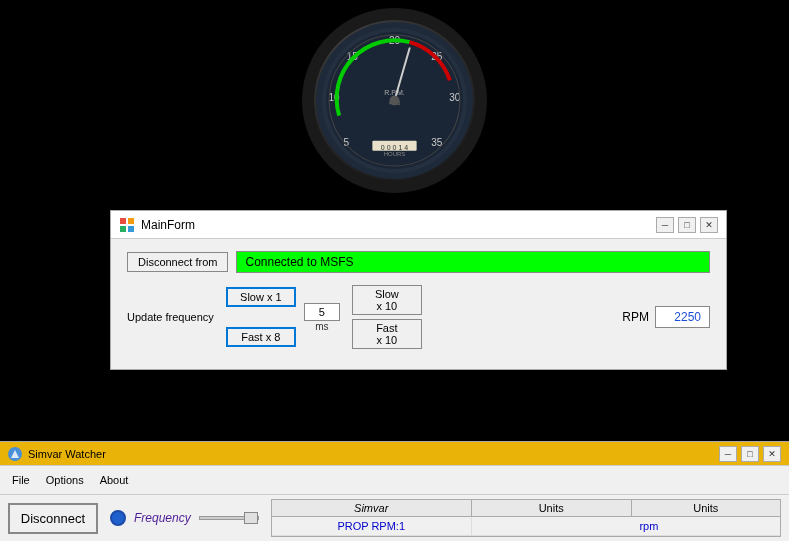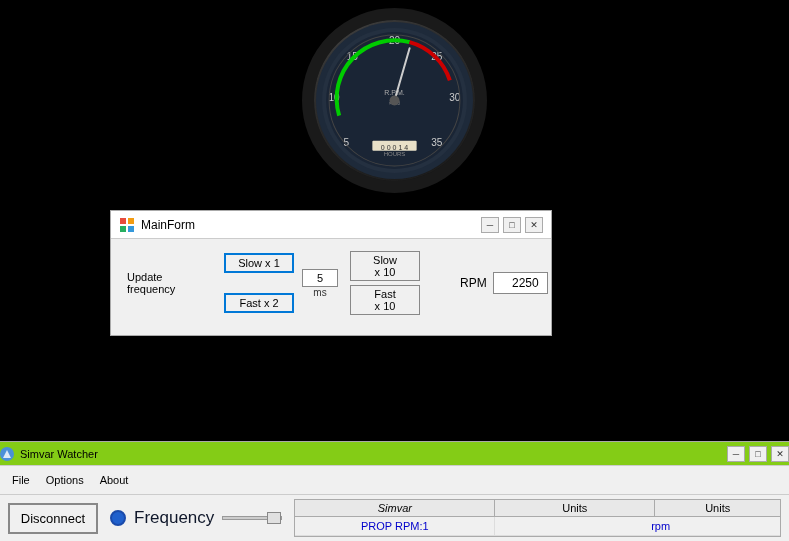--- a/index.html
+++ b/index.html
@@ -42,21 +42,21 @@
       height: 100%;
       position: absolute;
       top: 0; left: 0;
     }
 
     
     .main-form {
       position: absolute;
       top: 210px;
       left: 110px;
-      width: 442px;
+      width: 617px;
       background: #f0f0f0;
       border: 1px solid #aaa;
       box-shadow: 2px 2px 8px rgba(0,0,0,0.4);
     }
 
     .title-bar {
       background: #fff;
       border-bottom: 1px solid #ccc;
       padding: 5px 8px;
       display: flex;
@@ -210,42 +210,42 @@
     .rpm-label {
       font-size: 12px;
       color: #000;
     }
 
     .rpm-value {
       background: #fff;
       border: 1px solid #888;
       padding: 3px 8px;
       font-size: 12px;
-      color: #000000;
+      color: #1d4ed8;
       width: 55px;
       text-align: right;
     }
 
     
     .simvar-window {
       position: absolute;
       bottom: 0;
       left: 0;
       width: 789px;
       height: 100px;
       background: #f0f0f0;
       border-top: 1px solid #aaa;
       display: flex;
       flex-direction: column;
     }
 
     .simvar-title-bar {
-      background: #84cc16;
+      background: #eab308;
       border-bottom: 1px solid #ccc;
-      padding: 4px 0;
+      padding: 4px 8px;
       display: flex;
       align-items: center;
       justify-content: space-between;
       height: 24px;
     }
 
     .simvar-title-left {
       display: flex;
       align-items: center;
       gap: 6px;
@@ -313,22 +313,23 @@
 
     .blue-circle {
       width: 16px;
       height: 16px;
       background: #2060cc;
       border-radius: 50%;
       border: 2px solid #1a4aaa;
     }
 
     .freq-text {
-      font-size: 17px;
-      color: #0f172a;
+      font-size: 12px;
+      color: #4c1d95;
+      font-style: italic;
     }
 
     .freq-slider {
       width: 60px;
       height: 4px;
       background: #ccc;
       position: relative;
       border: 1px solid #999;
     }
 
@@ -441,25 +442,29 @@
       </div>
       <span class="title-bar-title">MainForm</span>
     </div>
     <div class="title-bar-controls">
       <button class="title-btn">─</button>
       <button class="title-btn">□</button>
       <button class="title-btn">✕</button>
     </div>
   </div>
   <div class="dialog-content">
+    <div class="row1">
+      <button class="disconnect-btn">Disconnect from</button>
+      <div class="status-field">Connected to MSFS</div>
+    </div>
     <div class="row2">
       <span class="freq-label">Update frequency</span>
       <div class="freq-buttons">
         <button class="freq-btn">Slow x 1</button>
-        <button class="freq-btn">Fast x 2</button>
+        <button class="freq-btn">Fast x 8</button>
       </div>
       <div class="ms-section">
         <input class="ms-input" type="text" value="5" style="">
         <span class="ms-label">ms</span>
       </div>
       <div class="freq-buttons2">
         <button class="freq-btn2">Slow x 10</button>
         <button class="freq-btn2">Fast x 10</button>
       </div>
       <div class="rpm-section">

